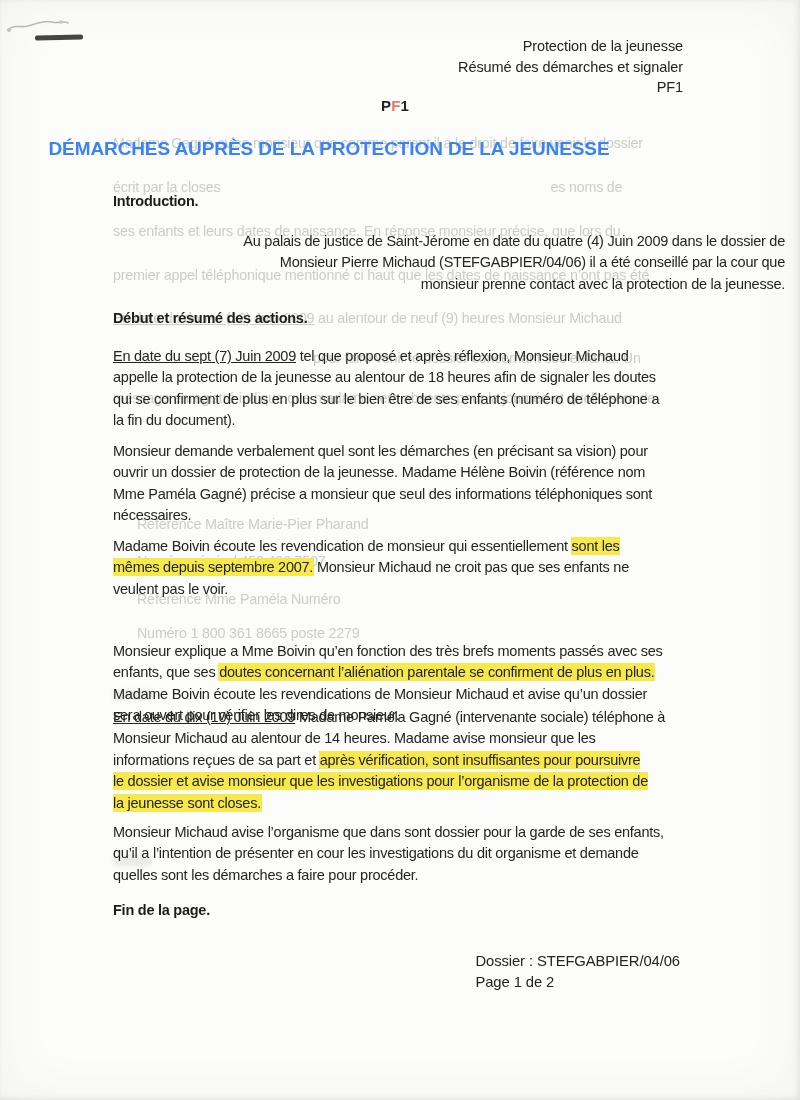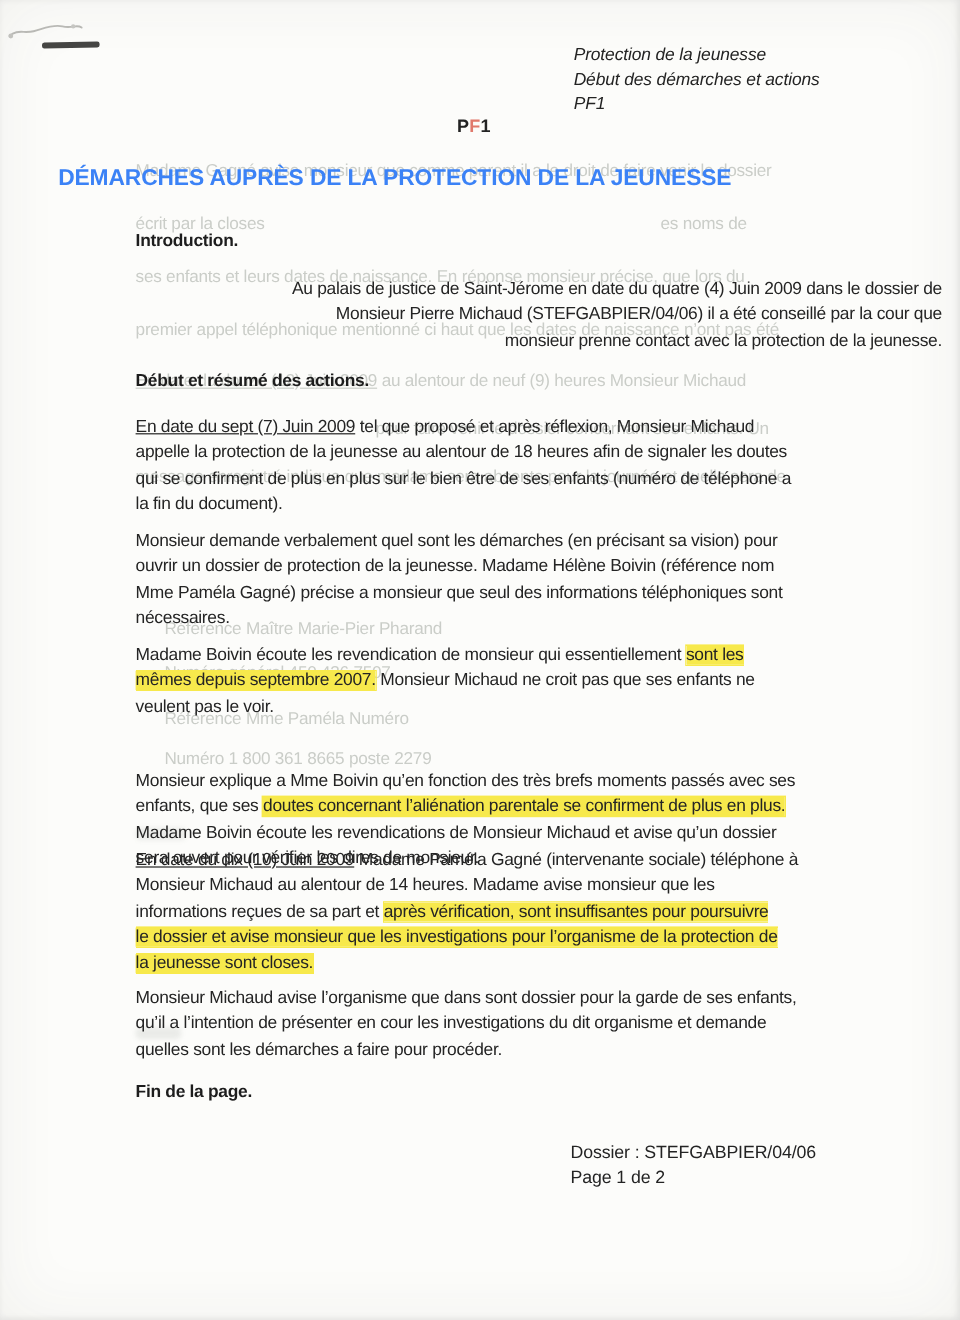--- a/index.html
+++ b/index.html
@@ -18,21 +18,21 @@
     position:absolute;left:35px;top:35px;width:48px;height:5px;
     background:#454543;border-radius:2px;transform:rotate(-1.2deg);
   }
   .artifact-squiggle{position:absolute;left:6px;top:14px;}
   .smudge{position:absolute;background:#9aa098;opacity:.18;filter:blur(2px);border-radius:4px;}
   .smudge1{left:113px;top:690px;width:42px;height:10px;}
   .smudge2{left:113px;top:856px;width:38px;height:10px;}
   
   .hdr{
     position:absolute;top:36px;right:117px;
-    font-size:14.5px;line-height:20.5px;letter-spacing:-0.1px;font-style:italic;
+    text-align:right;font-size:14.5px;line-height:20.5px;letter-spacing:-0.1px;
   }
   .ftr{
     position:absolute;top:951px;right:120px;
     text-align:left;font-size:14.8px;line-height:21px;letter-spacing:-0.1px;
   }
   
   .pf1{
     position:absolute;top:97px;left:0;width:790px;text-align:center;
     font-weight:bold;font-size:15px;letter-spacing:0.2px;
   }
@@ -101,21 +101,21 @@
     <div><span>Numéro général 450 436 7507</span></div>
   </div>
 
   <div class="ghost g4">
     <div><span>Référence Mme Paméla Numéro</span></div>
     <div><span>Numéro 1 800 361 8665 poste 2279</span></div>
   </div>
 
   <div class="hdr">
     <div>Protection de la jeunesse</div>
-    <div>Début des démarches et actions</div>
+    <div>Résumé des démarches et signaler</div>
     <div>PF1</div>
   </div>
 
   <div class="pf1"><span>P</span><span class="accent">F</span><span>1</span></div>
 
   <div class="title">DÉMARCHES AUPRÈS DE LA PROTECTION DE LA JEUNESSE</div>
 
   <div class="blk bold b-intro">Introduction.</div>
 
   <div class="blk b-p1">Au palais de justice de Saint-Jérome en date du quatre (4) Juin 2009 dans le dossier de

